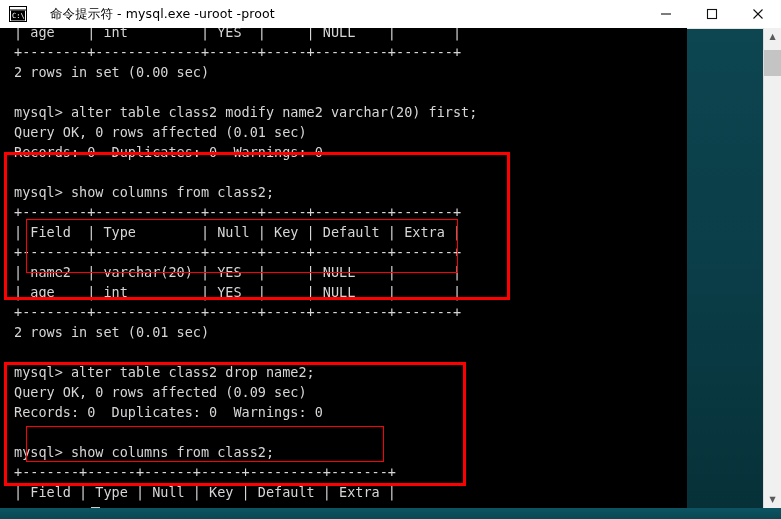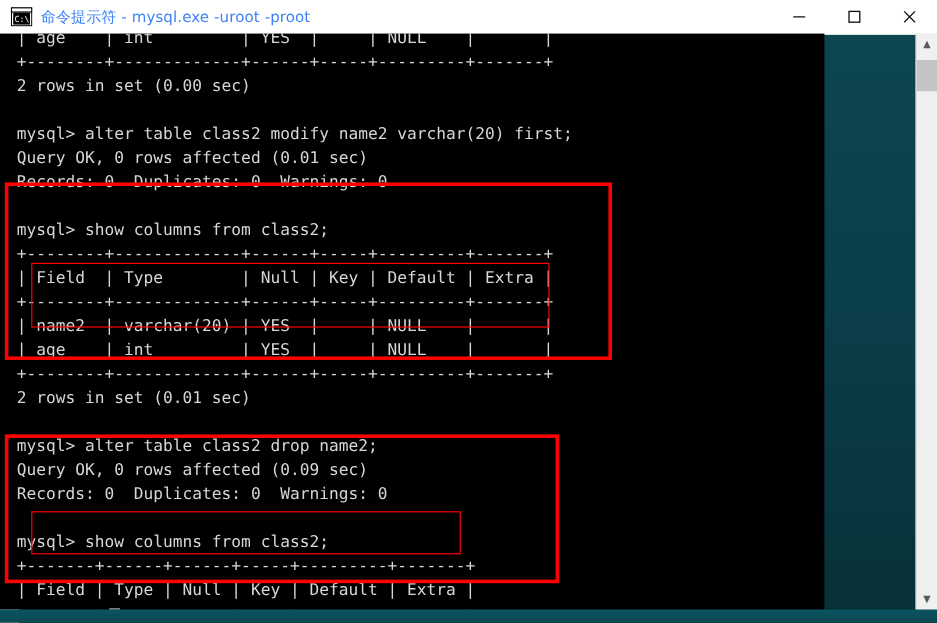--- a/index.html
+++ b/index.html
@@ -99,24 +99,25 @@
   .title-icon {
     width: 18px;
     height: 16px;
     margin-left: 9px;
     margin-right: 7px;
     flex: 0 0 auto;
     position: relative;
   }
   .title-text {
     font-size: 12.5px;
-    color: #3b82f6;
+    color: #000000;
     white-space: nowrap;
     font-family: "DejaVu Sans", "Liberation Sans", sans-serif;
     letter-spacing: 0.1px;
+    margin-left: 16px;
   }
   .win-controls {
     position: absolute;
     right: 0;
     top: 0;
     height: 28px;
     display: flex;
   }
   .win-btn {
     width: 46px;

